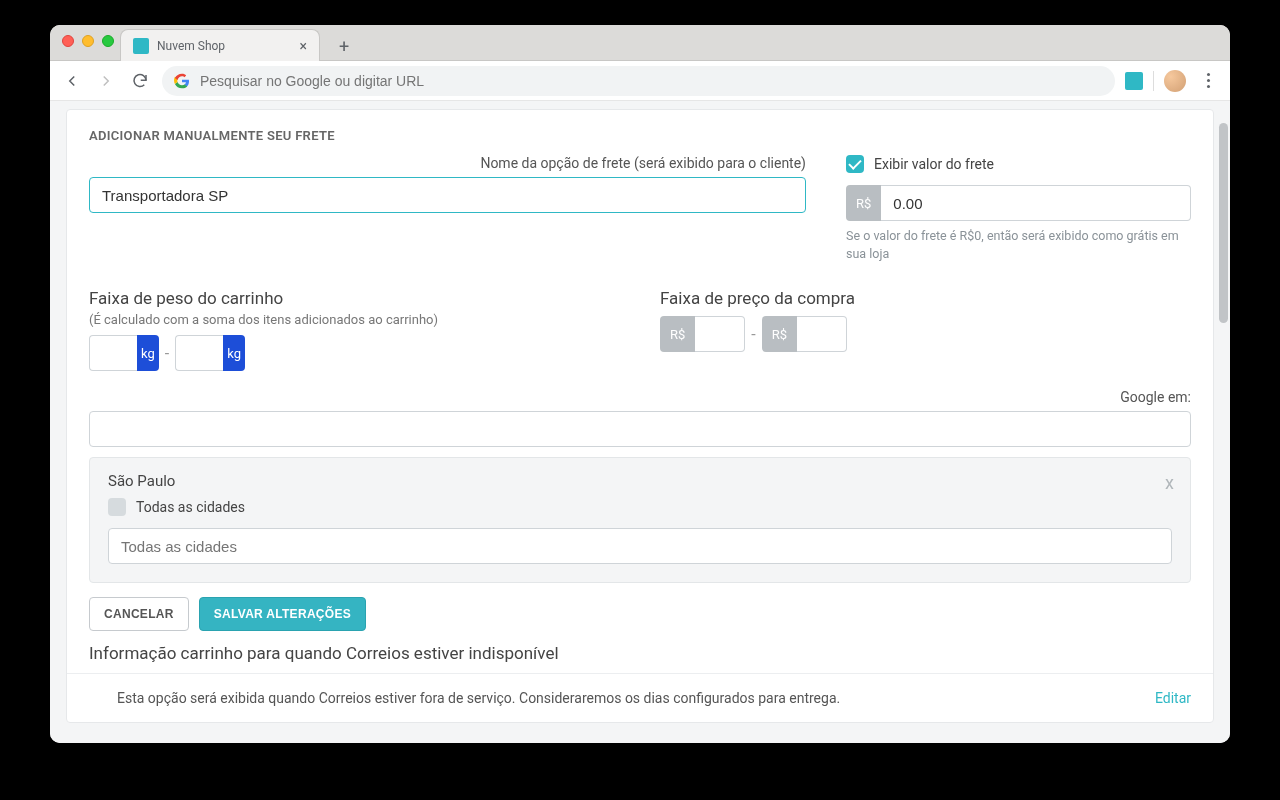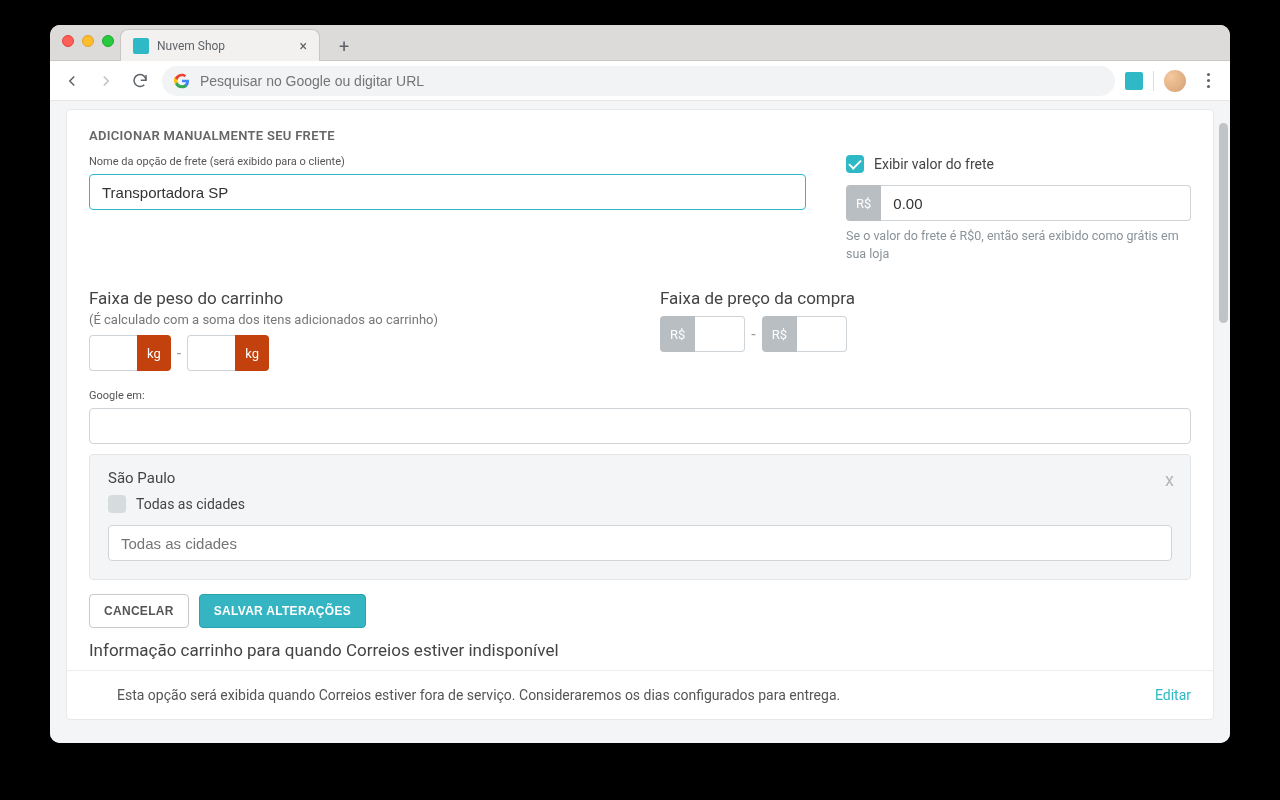--- a/index.html
+++ b/index.html
@@ -42,36 +42,36 @@
   .scroll-thumb { position: absolute; right: 2px; top: 22px; width: 9px; height: 200px; background: #c1c4c7; border-radius: 5px; }
 
   .panel { background: #fff; margin: 8px 16px 16px 16px; border: 1px solid #e6e8ea; border-radius: 4px; padding: 0; }
   .panel-header { padding: 18px 22px 12px 22px; }
   .panel-header .htitle { font-size: 13px; font-weight: 600; color: #666; letter-spacing: .3px; text-transform: uppercase; }
 
   .form-row { display: flex; padding: 0 22px; gap: 40px; }
   .col-left { flex: 1; }
   .col-right { width: 345px; }
 
-  .lbl { font-size: 11px; color: #555; display: block; margin-bottom: 6px; }
+  .lbl { font-size: 14px; color: #555; display: block; margin-bottom: 6px; text-align: right; }
   .sub { font-size: 13px; color: #777; }
   .input, .tinput { width: 100%; height: 36px; border: 1px solid #cfd4d8; border-radius: 4px; padding: 0 12px; font-size: 15px; color: #333; outline: none; background: #fff; }
 
   .cb-row { display: flex; align-items: center; gap: 10px; }
   .cb { width: 18px; height: 18px; border-radius: 4px; display: inline-flex; align-items: center; justify-content: center; cursor: pointer; flex-shrink: 0; }
   .cb.checked { background: #2fb8c5; }
   .cb.checked::after { content: ""; width: 10px; height: 5px; border-left: 2px solid #fff; border-bottom: 2px solid #fff; transform: rotate(-45deg) translate(1px,-1px); }
   .cb.unchecked { background: #d6dbde; }
   .cb.soft { background: #9ed9e0; }
   .cb.soft::after { content: ""; width: 10px; height: 5px; border-left: 2px solid #fff; border-bottom: 2px solid #fff; transform: rotate(-45deg) translate(1px,-1px); }
   .cb-label { font-size: 14px; color: #444; }
 
   .pre-input { display: flex; }
   .prefix { background: #b9bec2; color: #fff; font-size: 13px; padding: 0 10px; height: 36px; display: flex; align-items: center; border-radius: 4px 0 0 4px; }
-  .suffix { background: #c2410c; color: #fff; font-size: 13px; padding: 0 10px; height: 36px; display: flex; align-items: center; border-radius: 0 4px 4px 0; }
+  .suffix { background: #1d4ed8; color: #fff; font-size: 13px; padding: 0 4px; height: 36px; display: flex; align-items: center; border-radius: 0 4px 4px 0; }
   .pre-input .tinput { border-radius: 0 4px 4px 0; border-left: none; }
   .pre-input.kg .tinput { border-radius: 4px 0 0 4px; border-left: 1px solid #cfd4d8; border-right: none; width: 48px; }
   .pre-input.rs .tinput { width: 50px; }
   .hint { font-size: 12.5px; color: #8a9298; margin-top: 6px; line-height: 1.4; }
 
   .section-title { font-size: 17px; color: #444; margin: 14px 0 4px 0; }
 
   .range { display: flex; align-items: center; gap: 6px; }
   .dash { color: #999; }
 

